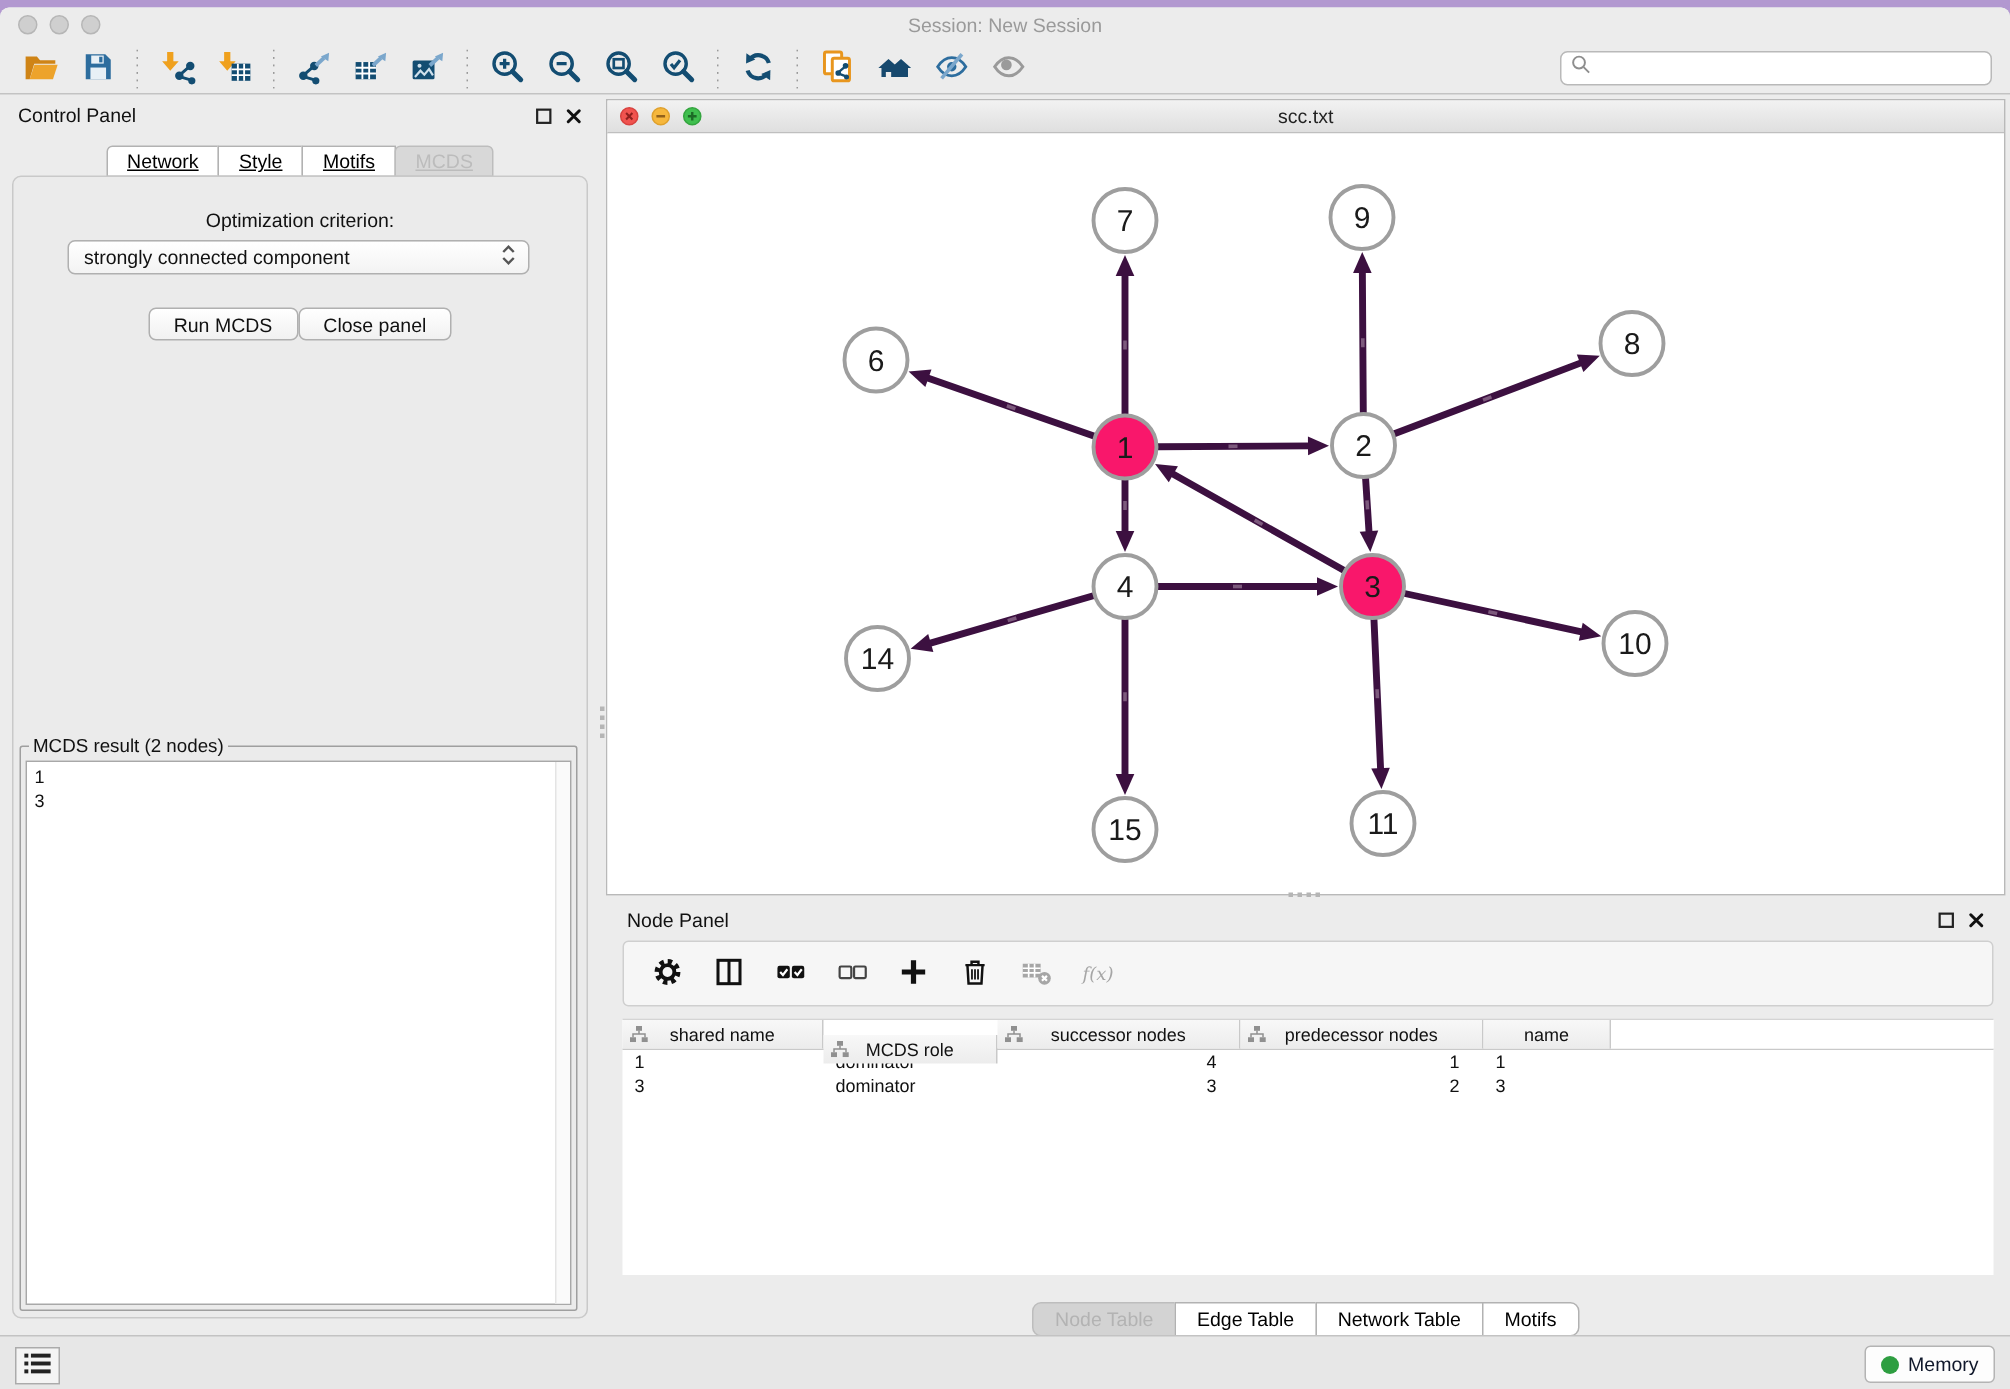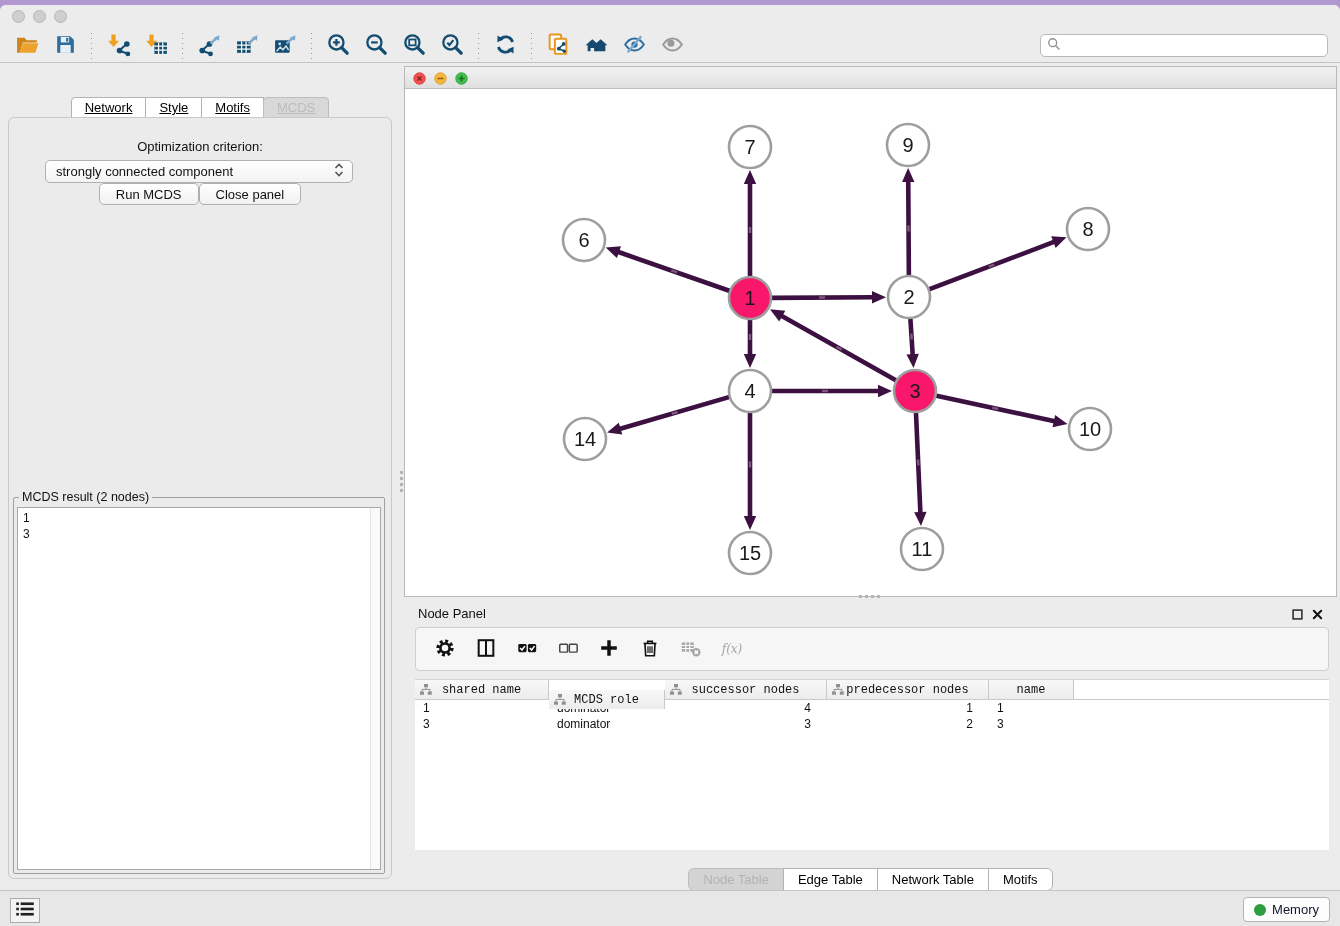--- a/index.html
+++ b/index.html
@@ -45,21 +45,21 @@
   .tab:last-child { border-radius:0 4px 0 0; }
   .tab.disabled { background:#d8d8d8; color:#bcbcbc; border-color:#bdbdbd; border-radius:4px 4px 0 0; }
   #cp-box { position:absolute; left:8px; top:54px; width:384px; height:762px;
     background:#ebebeb; border:1px solid #c9c9c9; border-radius:6px; }
   #opt-label { position:absolute; left:0; top:21px; width:100%; text-align:center;
     font-size:13px; color:#111; }
   #criterion-select { position:absolute; left:36px; top:42px; width:308px; height:23px;
     background:linear-gradient(#ffffff,#f3f3f3); border:1px solid #b0b0b0; border-radius:5px;
     display:flex; align-items:center; padding:0 8px 0 10px; font-size:13px; color:#111; }
   #criterion-select .sel-text { flex:1; }
-  .cp-buttons { position:absolute; left:0; top:65px; width:100%; display:flex;
+  .cp-buttons { position:absolute; left:0; top:87px; width:100%; display:flex;
     justify-content:center; }
   .push-btn { height:22px; padding:0 16px; font-size:13px; color:#111;
     background:linear-gradient(#ffffff,#f1f1f1); border:1px solid #b0b0b0; border-radius:5px;
     font-family:"Liberation Sans",sans-serif; }
   #result-fieldset { position:absolute; left:4px; top:372px; width:372px; height:384px;
     border:1px solid #9f9f9f; border-radius:2px; padding:3px; }
   #result-fieldset legend { font-size:12.5px; color:#111; padding:0 3px; margin-left:2px; }
   #result-area { position:relative; width:100%; height:100%; background:#fff;
     border:1px solid #a8a8a8; }
   #result-text { font-family:"Liberation Sans",sans-serif; font-size:12px; line-height:16px;
@@ -90,21 +90,21 @@
   #tp-toolbar { position:absolute; left:11px; top:27px; width:914px; height:44px;
     background:#f6f6f6; border:1px solid #cfcfcf; border-radius:4px;
     display:flex; align-items:center; gap:15px; padding-left:16px; }
   .tp-tool { width:26px; height:26px; display:flex; align-items:center; justify-content:center;
     background:transparent; border:none; }
   .tp-tool svg { width:22px; height:22px; }
   .tp-tool .fx-text { font-family:"DejaVu Serif","Liberation Serif",serif; font-style:italic;
     font-size:12px; color:#a6a6a6; }
   #tp-table { position:absolute; left:11px; top:79px; width:914px; height:171px;
     background:#fff; border-top:1px solid #d4d4d4; }
-  .thead { display:flex; height:20px; border-bottom:1px solid #c9c9c9;font-family:Liberation Mono, monospace; }
+  .thead { display:flex; height:20px; border-bottom:1px solid #c9c9c9; }
   .th { position:relative; height:100%; background:linear-gradient(#f8f8f8,#ececec);
     border-right:1px solid #c9c9c9; font-size:12px; color:#111;
     display:flex; align-items:center; justify-content:center; }
   .th .tree-ico { position:absolute; left:5px; top:4px; }
   .th-filler { flex:1; background:#fff; }
   .trow { display:flex; height:16px; font-size:12px; color:#111; }
   .td { height:100%; line-height:16px; overflow:hidden; }
   .td.left { text-align:left; padding-left:8px; }
   .td.right { text-align:right; padding-right:16px; }
   #tp-tabs { position:absolute; left:0; top:268px; width:100%; display:flex; justify-content:center; }
@@ -129,20 +129,21 @@
 <body>
 
 <div id="desktop-strip"></div>
 
 <div id="app-window">
 
   <div id="titlebar">
     <span class="traffic-gray" style="left:12px"></span>
     <span class="traffic-gray" style="left:33px"></span>
     <span class="traffic-gray" style="left:54px"></span>
+    <div id="title-text">Session: New Session</div>
   </div>
 
   <div id="main-toolbar">
     <span style="display:flex;align-items:center;">
         <button class="tb-btn">
           <span><svg viewBox="0 0 24 24" style="width: 25px; height: 25px;">
               <path fill="#cf8416" d="M2 20V5.5h7.2l2 2.3H21v2.2H7.5L4.6 20z"></path>
               <path fill="#eda32b" d="M4.6 20l3-9.3H22.5l-3 9.3z"></path>
             </svg></span>
         </button>
@@ -281,20 +282,35 @@
         <svg viewBox="0 0 16 16" width="14" height="14">
             <circle cx="6.5" cy="6.5" r="4.5" fill="none" stroke="#8e8e8e" stroke-width="1.5"></circle>
             <path d="M10 10l4.2 4.2" stroke="#8e8e8e" stroke-width="1.5"></path>
           </svg>
       </span>
       <input type="text" placeholder="" style="">
     </div>
   </div>
 
   <div id="control-panel">
+    <div id="cp-header">
+      <span id="cp-title">Control Panel</span>
+      <span class="panel-btns">
+        <span>
+          <svg viewBox="0 0 12 12" width="11" height="11">
+              <rect x="1.2" y="1.2" width="9.6" height="9.6" fill="none" stroke="#222" stroke-width="1.6"></rect>
+            </svg>
+        </span>
+        <span>
+          <svg viewBox="0 0 12 12" width="11" height="11">
+              <path d="M2 2l8 8M10 2l-8 8" stroke="#111" stroke-width="2.2" stroke-linecap="round"></path>
+            </svg>
+        </span>
+      </span>
+    </div>
     <div class="cp-tabs">
         <span class="tab">Network</span>
         <span class="tab">Style</span>
         <span class="tab">Motifs</span>
         <span class="tab disabled">MCDS</span>
       </div>
     <div id="cp-box">
       <div id="criterion-select">
         <span class="sel-text">strongly connected component</span>
         <span>
@@ -335,20 +351,21 @@
               <path d="M3.6 6.5h5.8" stroke="#92611a" stroke-width="1.6"></path>
             </svg>
         </span>
         <span>
           <svg width="13" height="13">
               <circle cx="6.5" cy="6.5" r="5.7" fill="#3fbf4e" stroke="#34a53f"></circle>
               <path d="M3.6 6.5h5.8M6.5 3.6v5.8" stroke="#1c6b26" stroke-width="1.6"></path>
             </svg>
         </span>
       </span>
+      <div id="nw-title">scc.txt</div>
     </div>
     <div id="nw-canvas"><svg viewBox="0 0 931 507" width="931" height="507">
           <g>
             <line x1="345" y1="187" x2="345" y2="93" stroke="#3c1040" stroke-width="4.6" stroke-linecap="round"></line>
             <polygon points="345,81 351.2,95 338.8,95" fill="#3c1040"></polygon>
             <rect x="342" y="139.8" width="6" height="2.4" fill="#7d5a7d" transform="rotate(-90 345 141)"></rect>
           </g>
           <g>
             <line x1="324.23121807335133" y1="201.7434376400866" x2="212.04124397421378" y2="162.54453102713495" stroke="#3c1040" stroke-width="4.6" stroke-linecap="round"></line>
             <polygon points="200.71281746876906,158.5864061035458 215.9743462689756,157.35119815325336 211.88428384793352,169.05723887554623" fill="#3c1040"></polygon>

